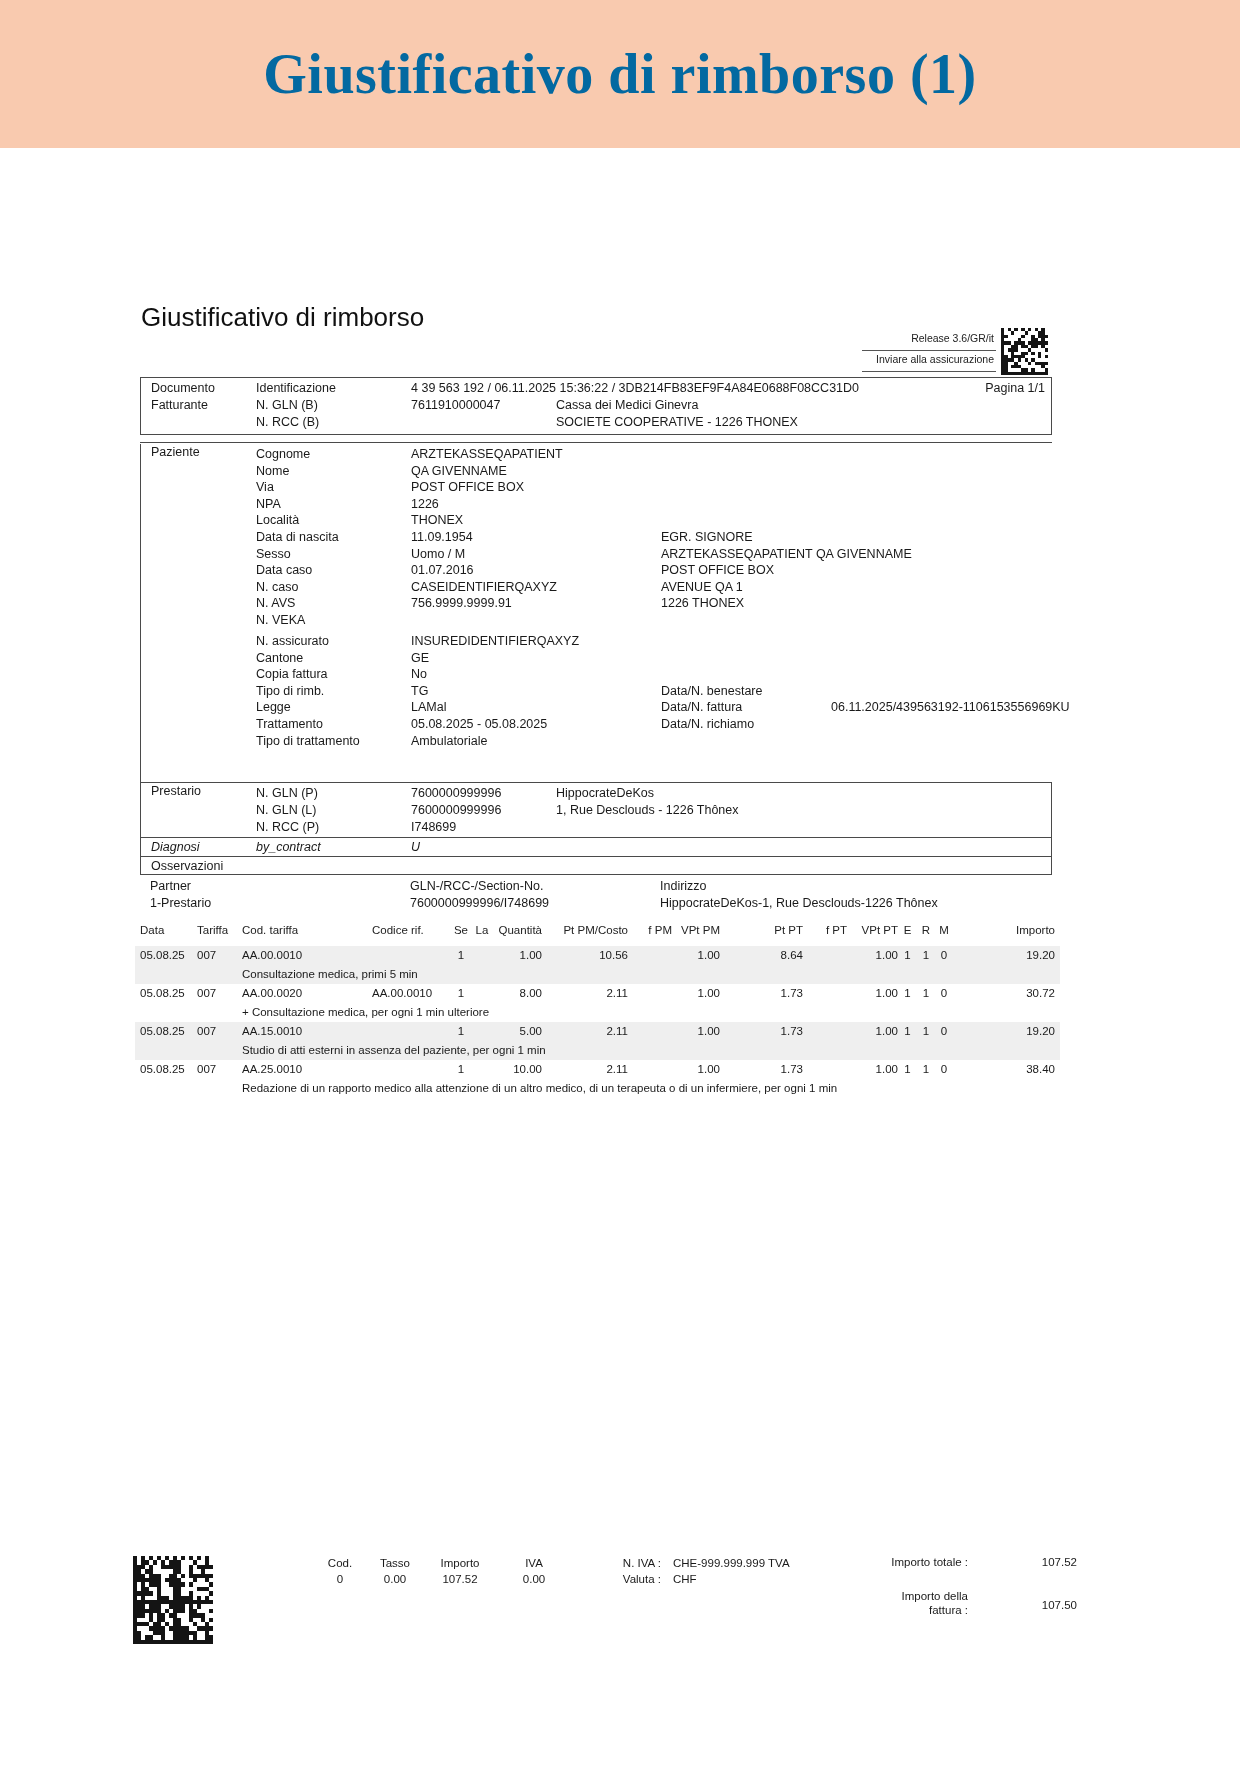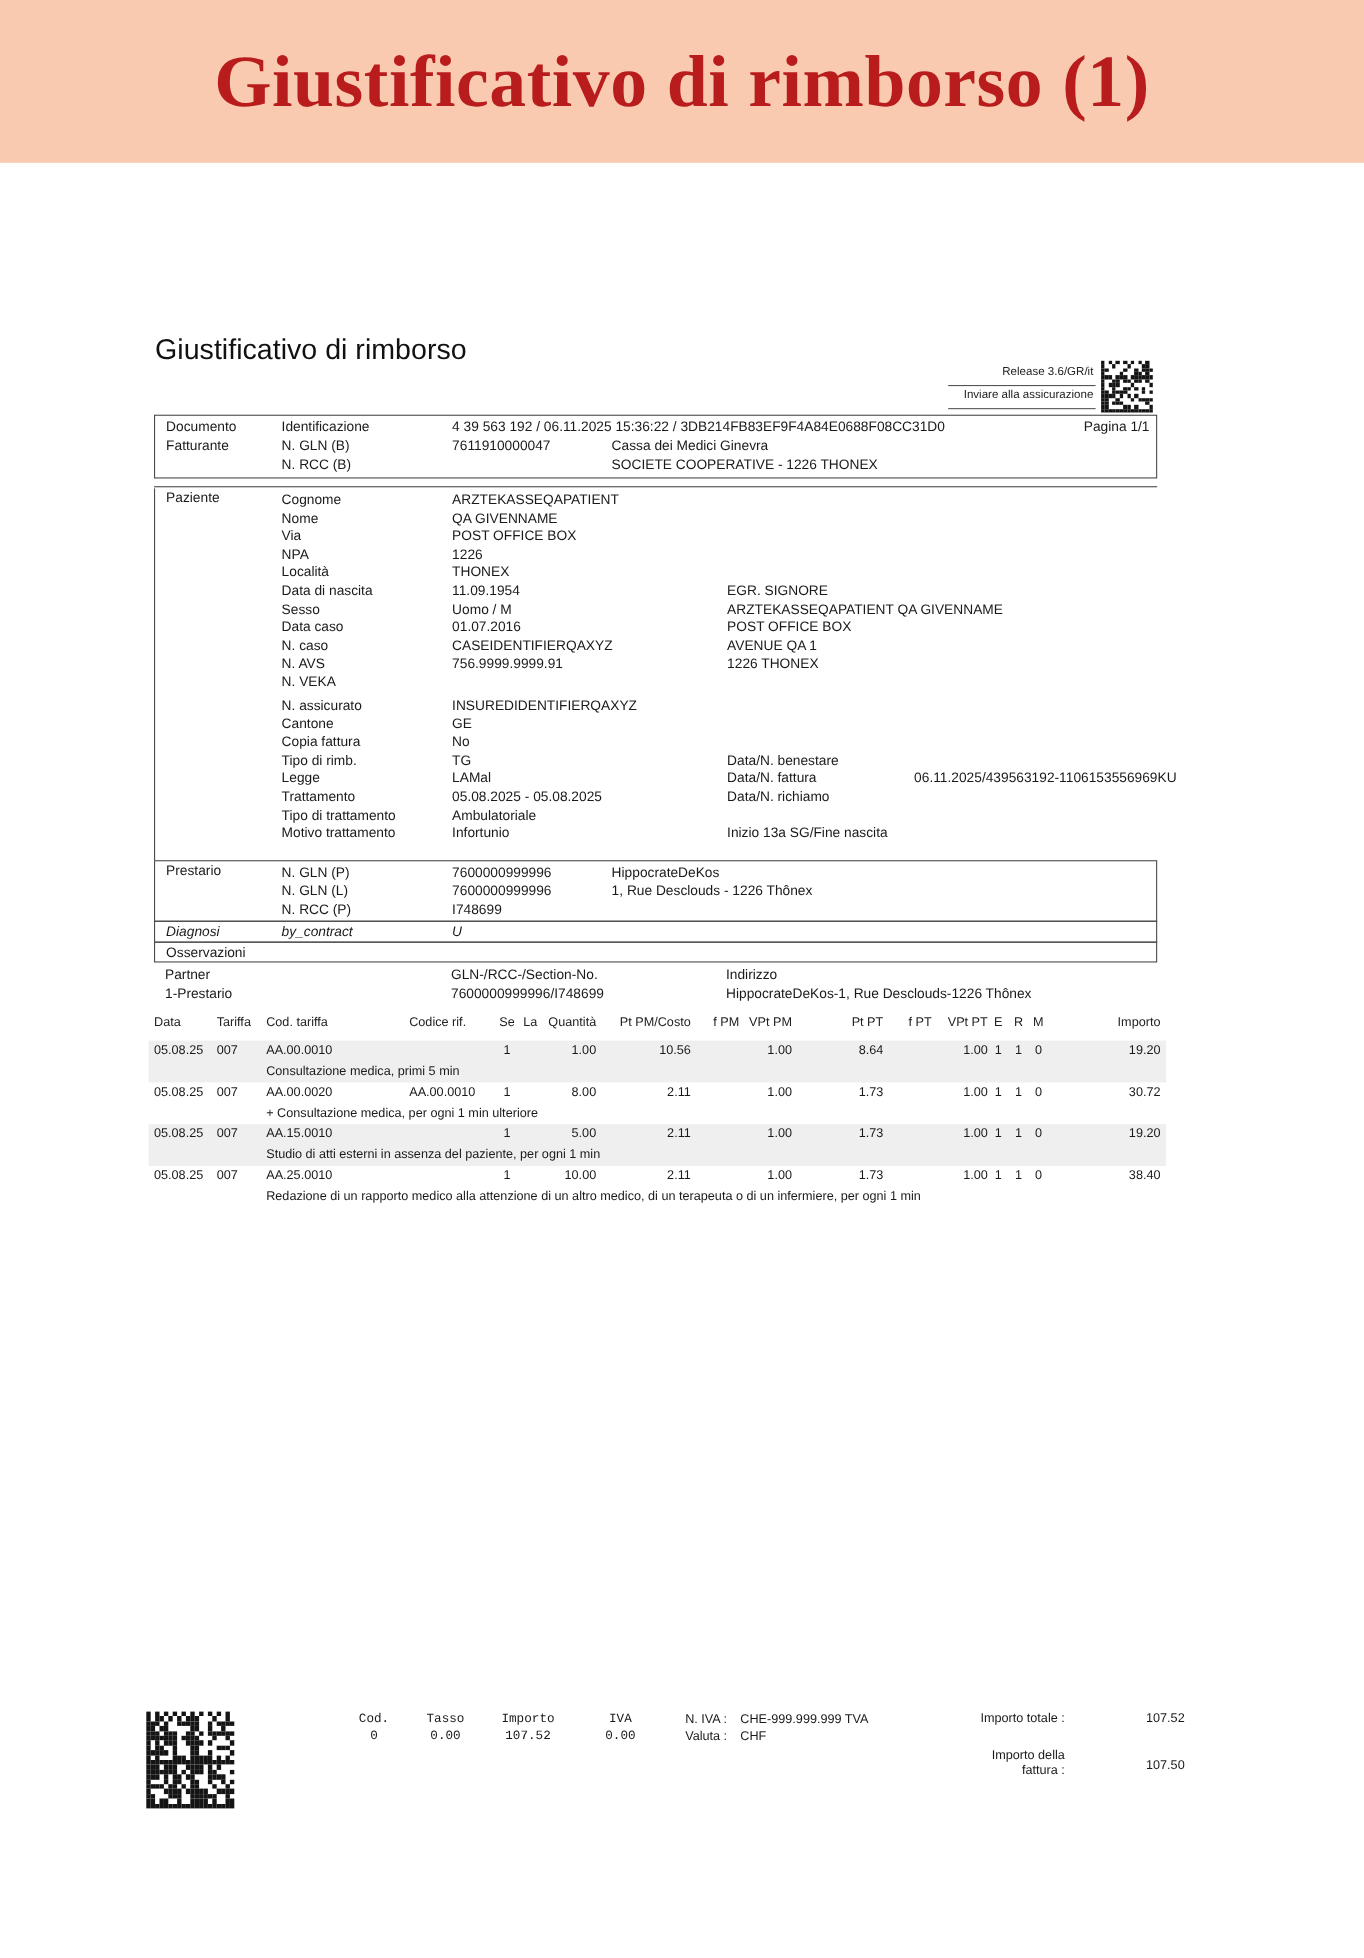--- a/index.html
+++ b/index.html
@@ -11,21 +11,21 @@
   }
   .page { position:absolute; inset:0; background:#fff; }
 
   
   .banner {
     position:absolute; left:0; top:0; width:1240px; height:148px;
     background:#f9caaf; display:flex; align-items:center; justify-content:center;
   }
   .banner h1 {
     font-family:"Liberation Serif", serif; font-weight:700;
-    font-size:67px; color:#b91c1c; letter-spacing:0.5px; white-space:nowrap;
+    font-size:56px; color:#0369a1; letter-spacing:0.5px; white-space:nowrap;
   }
 
   
   .doc-title { position:absolute; left:141px; top:302px; font-size:26px; font-weight:400; color:#111; }
   .release { position:absolute; left:862px; top:330px; width:134px; font-size:10.5px; text-align:right; color:#222; }
   .release .rrow { border-bottom:1px solid #555; padding:2px 2px 3px 0; height:21px; }
   .dm { position:absolute; }
   .dm i { display:block; width:100%; height:100%; }
   .dm i.on { background:#141414; }
   .dm-top { left:1001px; top:328px; width:47px; height:47px; }
@@ -79,21 +79,21 @@
   .trow span:nth-child(7), .trow span:nth-child(8), .trow span:nth-child(9),
   .trow span:nth-child(10), .trow span:nth-child(11), .trow span:nth-child(12),
   .trow span:nth-child(13) { text-align:right; }
   .trow span:nth-child(17) { text-align:right; padding-right:5px; }
   .thead { color:#222; margin-bottom:6px; }
   .item { }
   .item.shaded { background:#efefef; }
   .tdesc { height:19px; line-height:19px; padding-left:107px; white-space:nowrap; }
 
   
-  .foot-cols { position:absolute; left:315px; top:1555px; display:flex; gap:10px; font-size:11.5px;font-family:Liberation Mono, monospace; }
+  .foot-cols { position:absolute; left:315px; top:1555px; display:flex; font-size:11.5px; }
   .foot-col { text-align:center; line-height:16px; }
   .fc-0 { width:50px; } .fc-1 { width:60px; } .fc-2 { width:70px; margin-left:0px; } .fc-3 { width:62px; margin-left:8px; }
   .niva { position:absolute; left:600px; top:1555px; font-size:11.5px; line-height:16px; display:grid; grid-template-columns:61px 12px auto; }
   .niva .nl { text-align:right; }
   .totale-label { position:absolute; left:820px; top:1556px; width:148px; text-align:right; font-size:11.5px; }
   .totale-value { position:absolute; left:990px; top:1556px; width:87px; text-align:right; font-size:11.5px; }
   .fattura-label { position:absolute; left:880px; top:1589px; width:88px; text-align:right; font-size:11.5px; line-height:14px; }
   .fattura-value { position:absolute; left:990px; top:1599px; width:87px; text-align:right; font-size:11.5px; }
 </style>
 </head>
@@ -455,26 +455,20 @@
           <span class="c6"></span>
         </div>
 
         <div class="frow">
           <span class="c2">Tipo di trattamento</span>
           <span class="c3">Ambulatoriale</span>
           <span class="c5"></span>
           <span class="c6"></span>
         </div>
 
-        <div class="frow">
-          <span class="c2">Motivo trattamento</span>
-          <span class="c3">Infortunio</span>
-          <span class="c5">Inizio 13a SG/Fine nascita</span>
-          <span class="c6"></span>
-        </div>
 
       </div>
   </div>
 
   <div class="prestario-box">
     <span class="sec-label">Prestario</span>
 
       <div class="frow">
         <span class="c2">N. GLN (P)</span>
         <span class="c3">7600000999996</span>

